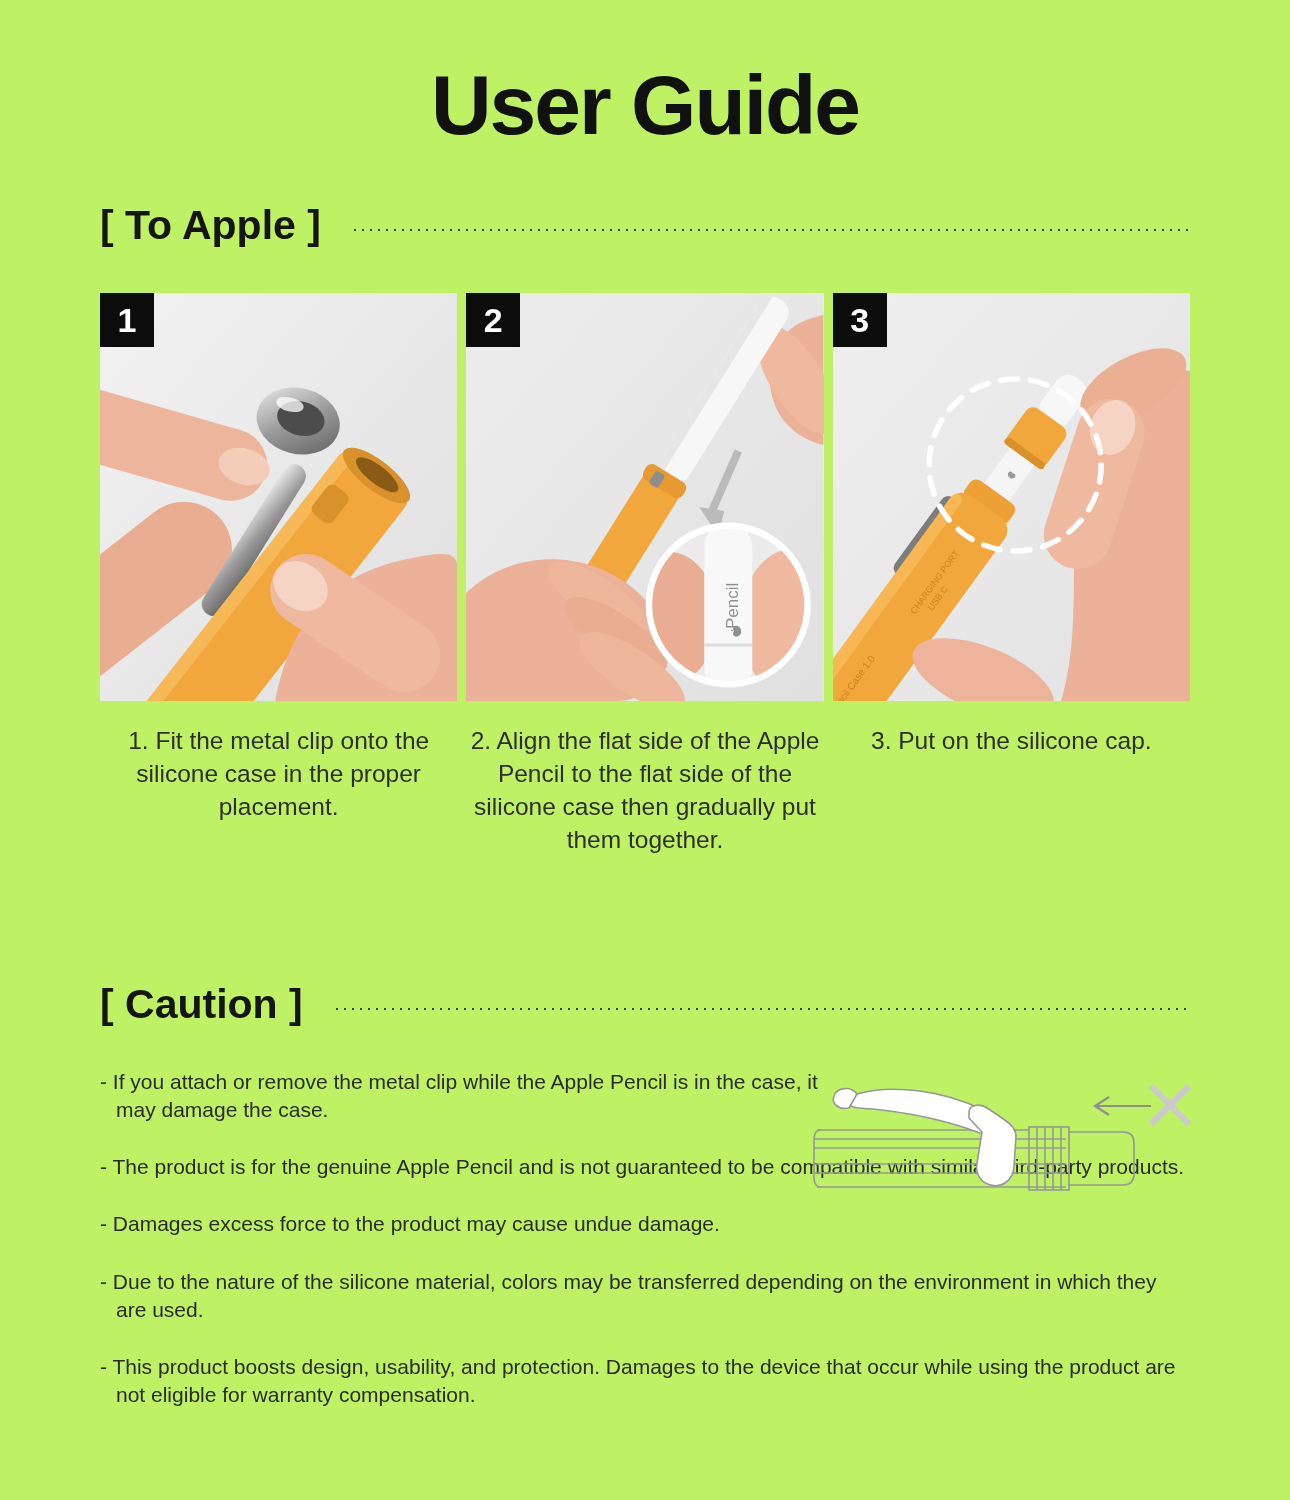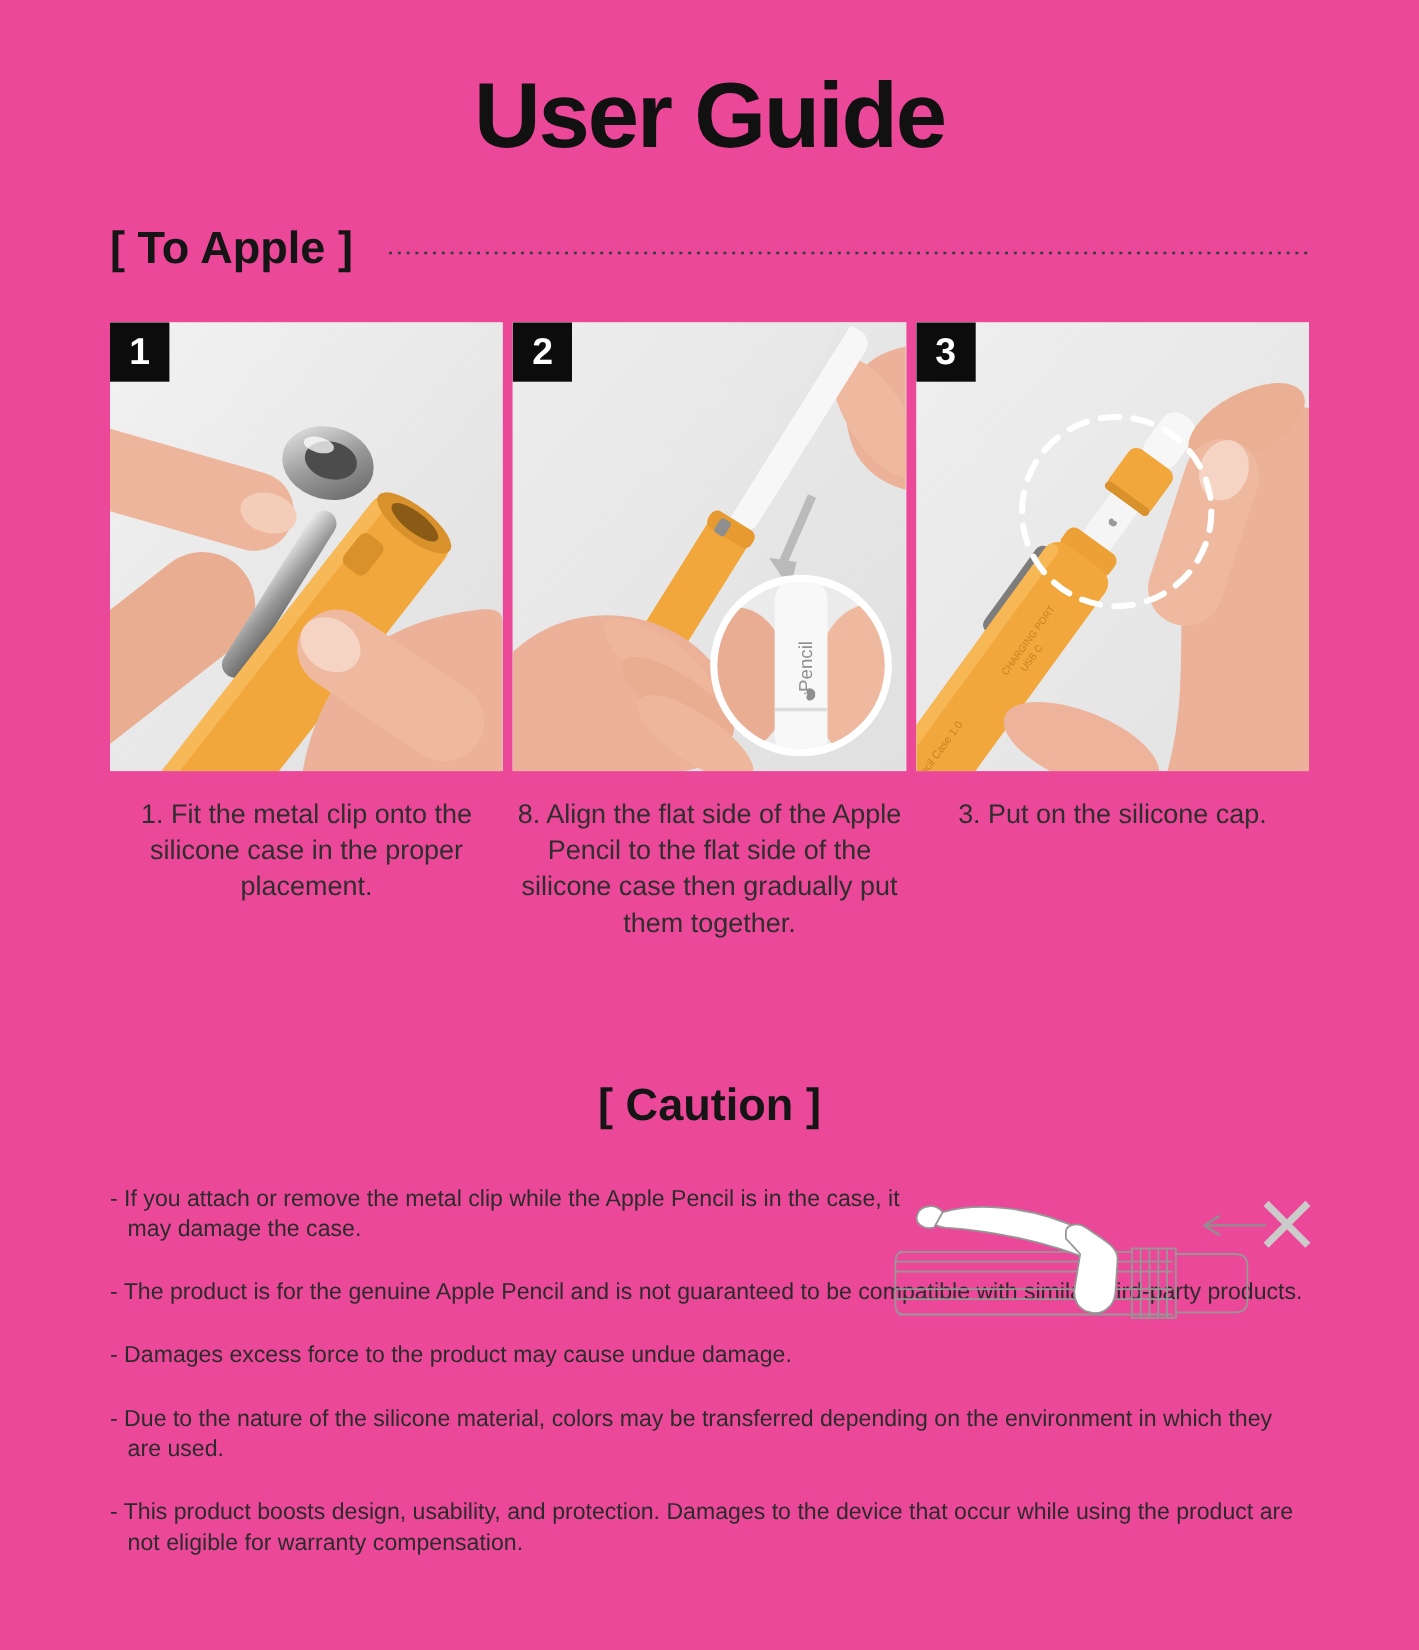--- a/index.html
+++ b/index.html
@@ -1,24 +1,24 @@
 <!DOCTYPE html>
 <html><head>
 <meta charset="utf-8">
 <style>
   html,body{margin:0;padding:0;background:#ffffff;}
   body{width:1290px;font-family:"Liberation Sans","DejaVu Sans",sans-serif;color:#2e2e2e;}
-  .page{width:1290px;height:1500px;position:relative;overflow:hidden;background:#ec4899;}
+  .page{width:1290px;height:1500px;position:relative;overflow:hidden;background:#bef264;}
 
   h1.title{
     margin:58px 0 0 0;text-align:center;font-size:84px;line-height:1.12;
     font-weight:bold;color:#111;letter-spacing:-2px;
   }
   .sec-row{display:flex;align-items:center;margin:50px 100px 0 100px;}
-  .sec-row.caution-row{margin-top:76px;flex-direction:column;}
+  .sec-row.caution-row{margin-top:76px;}
   h2.sec-title{margin:0;font-size:41px;font-weight:bold;color:#151515;letter-spacing:0;white-space:nowrap;}
   .dotline{
     flex:1;height:4px;margin-left:30px;margin-top:8px;
     background-image:radial-gradient(circle,#3c3c3c 1.3px,transparent 1.5px);
     background-size:8px 4px;background-repeat:repeat-x;background-position:0 center;
   }
 
   .photos{display:grid;grid-template-columns:repeat(3,1fr);gap:9px;margin:44px 100px 0 100px;}
   .photo{position:relative;height:408px;background:#ebebeb;overflow:hidden;}
   .photo svg{display:block;width:100%;height:100%;}
@@ -228,21 +228,21 @@
           </g>
 
           <circle cx="182" cy="172" r="86" fill="none" stroke="#ffffff" stroke-width="5.5" stroke-dasharray="17 13" stroke-linecap="round"></circle>
         </svg>
         <div class="badge">3</div>
       </figure>
     </div>
 
     <div class="captions">
       <p>1. Fit the metal clip onto the silicone case in the proper placement.</p>
-      <p>8. Align the flat side of the Apple Pencil to the flat side of the silicone case then gradually put them together.</p>
+      <p>2. Align the flat side of the Apple Pencil to the flat side of the silicone case then gradually put them together.</p>
       <p>3. Put on the silicone cap.</p>
     </div>
   </section>
 
   <section>
     <div class="sec-row caution-row">
       <h2 class="sec-title">[ Caution ]</h2>
       <div class="dotline"></div>
     </div>
 

